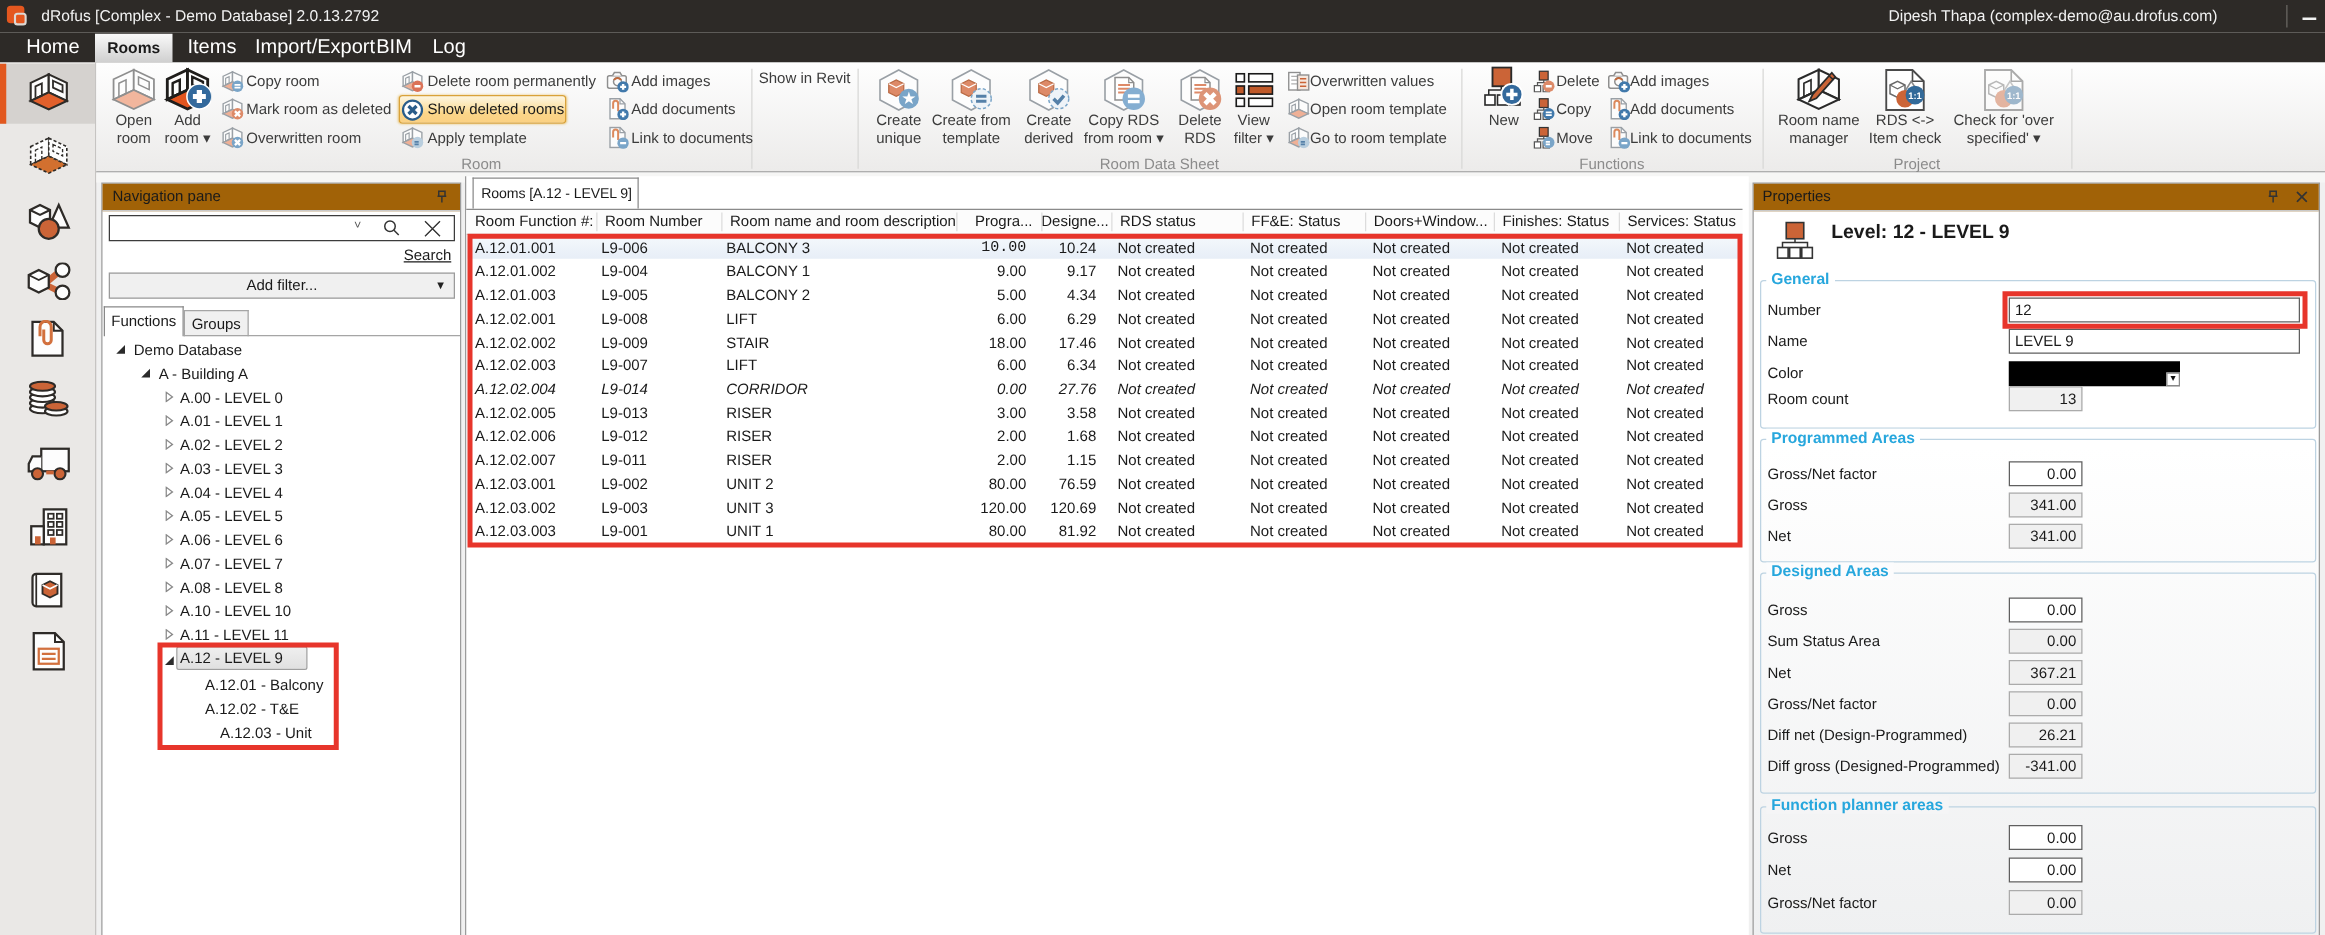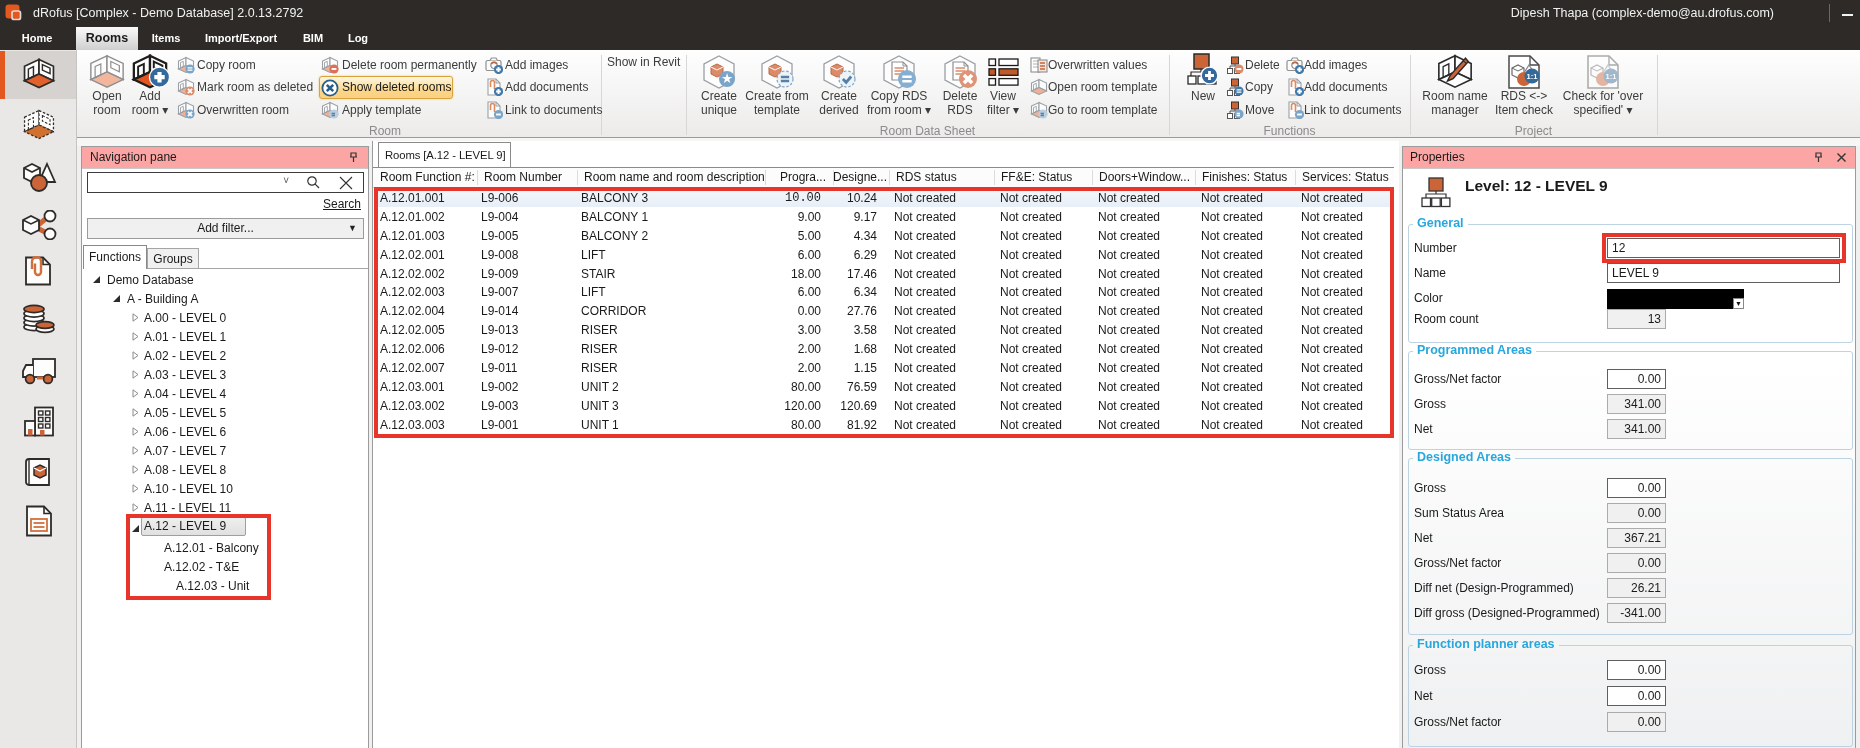--- a/index.html
+++ b/index.html
@@ -1,24 +1,24 @@
 <!DOCTYPE html>
 <html><head><meta charset="utf-8"><style>html,body{margin:0;padding:0;}
 body{width:1860px;height:748px;position:relative;overflow:hidden;background:#f0f0f0;font-family:"Liberation Sans",sans-serif;-webkit-font-smoothing:antialiased;}
 .a{position:absolute;}
-.mtab{position:absolute;top:26px;height:24px;line-height:24px;color:#fff;font-size:11px;font-weight:bold;text-align:center;}
+.mtab{position:absolute;top:26px;height:24px;line-height:24px;color:#fff;font-size:16px;font-weight:normal;text-align:center;}
 .roomstab{position:absolute;top:27px;height:23px;background:linear-gradient(#fafafa,#cfcfcf);color:#1a1a1a;font-size:12.5px;font-weight:bold;text-align:center;line-height:23px;}
 .rsep{position:absolute;top:55px;width:1px;height:80px;background:#d8d7d6;}
 .rgl{position:absolute;top:124px;height:14px;line-height:14px;font-size:12px;color:#8b8b8b;text-align:center;}
 .bigbtn{position:absolute;top:53px;text-align:center;font-size:12px;color:#3c3c3c;}
 .ic{display:flex;justify-content:center;height:37px;align-items:center;}
 .bl{line-height:13.5px;}
 .smalltxt{position:absolute;font-size:12px;color:#3c3c3c;height:16px;line-height:16px;white-space:nowrap;}
 .panel{background:#fff;border:1px solid #9b9b9b;box-sizing:border-box;}
-.phead{position:absolute;left:0;top:0;right:0;height:21px;background:#fca5a5;border-bottom:1px solid #c9c9c9;font-size:12px;color:#1a1a1a;line-height:21px;}
+.phead{position:absolute;left:0;top:0;right:0;height:21px;background:#a16207;border-bottom:1px solid #c9c9c9;font-size:12px;color:#1a1a1a;line-height:21px;}
 .cyan{color:#27a7dd;font-weight:bold;font-size:12.5px;}
 .gbox{position:absolute;border:1px solid #bdd3e2;border-radius:3px;}
 .plabel{position:absolute;left:1414px;font-size:12px;color:#1a1a1a;height:20px;line-height:20px;}
 .vbox{position:absolute;box-sizing:border-box;height:20px;font-size:12px;text-align:right;line-height:18px;padding-right:4px;color:#1a1a1a;}
 .vgray{background:#f0f0f0;border:1px solid #ababab;}
 .vwhite{background:#fff;border:1px solid #5f5f5f;}
 .redbox{position:absolute;border:4px solid #e7352b;box-sizing:border-box;z-index:50;}
 .trow{position:absolute;height:19px;line-height:19px;font-size:12px;color:#1a1a1a;white-space:nowrap;}
 .tc{position:absolute;top:0;height:19px;}
 .num{text-align:right;}
@@ -610,21 +610,21 @@
     <span class="tc" style="left:481px;">L9-007</span>
     <span class="tc" style="left:581px;">LIFT</span>
     <span class="tc num" style="left:765px;width:56px;">6.00</span>
     <span class="tc num" style="left:821px;width:56px;">6.34</span>
     <span class="tc" style="left:894px;">Not created</span>
     <span class="tc" style="left:1000px;">Not created</span>
     <span class="tc" style="left:1098px;">Not created</span>
     <span class="tc" style="left:1201px;">Not created</span>
     <span class="tc" style="left:1301px;">Not created</span>
   </div>
-<div class="trow" style="left:0;top:302.3px;width:1676px;">
+<div class="trow" style="left:0;top:302.3px;width:1676px;font-style:italic;">
     <span class="tc" style="left:380px;">A.12.02.004</span>
     <span class="tc" style="left:481px;">L9-014</span>
     <span class="tc" style="left:581px;">CORRIDOR</span>
     <span class="tc num" style="left:765px;width:56px;">0.00</span>
     <span class="tc num" style="left:821px;width:56px;">27.76</span>
     <span class="tc" style="left:894px;">Not created</span>
     <span class="tc" style="left:1000px;">Not created</span>
     <span class="tc" style="left:1098px;">Not created</span>
     <span class="tc" style="left:1201px;">Not created</span>
     <span class="tc" style="left:1301px;">Not created</span>

